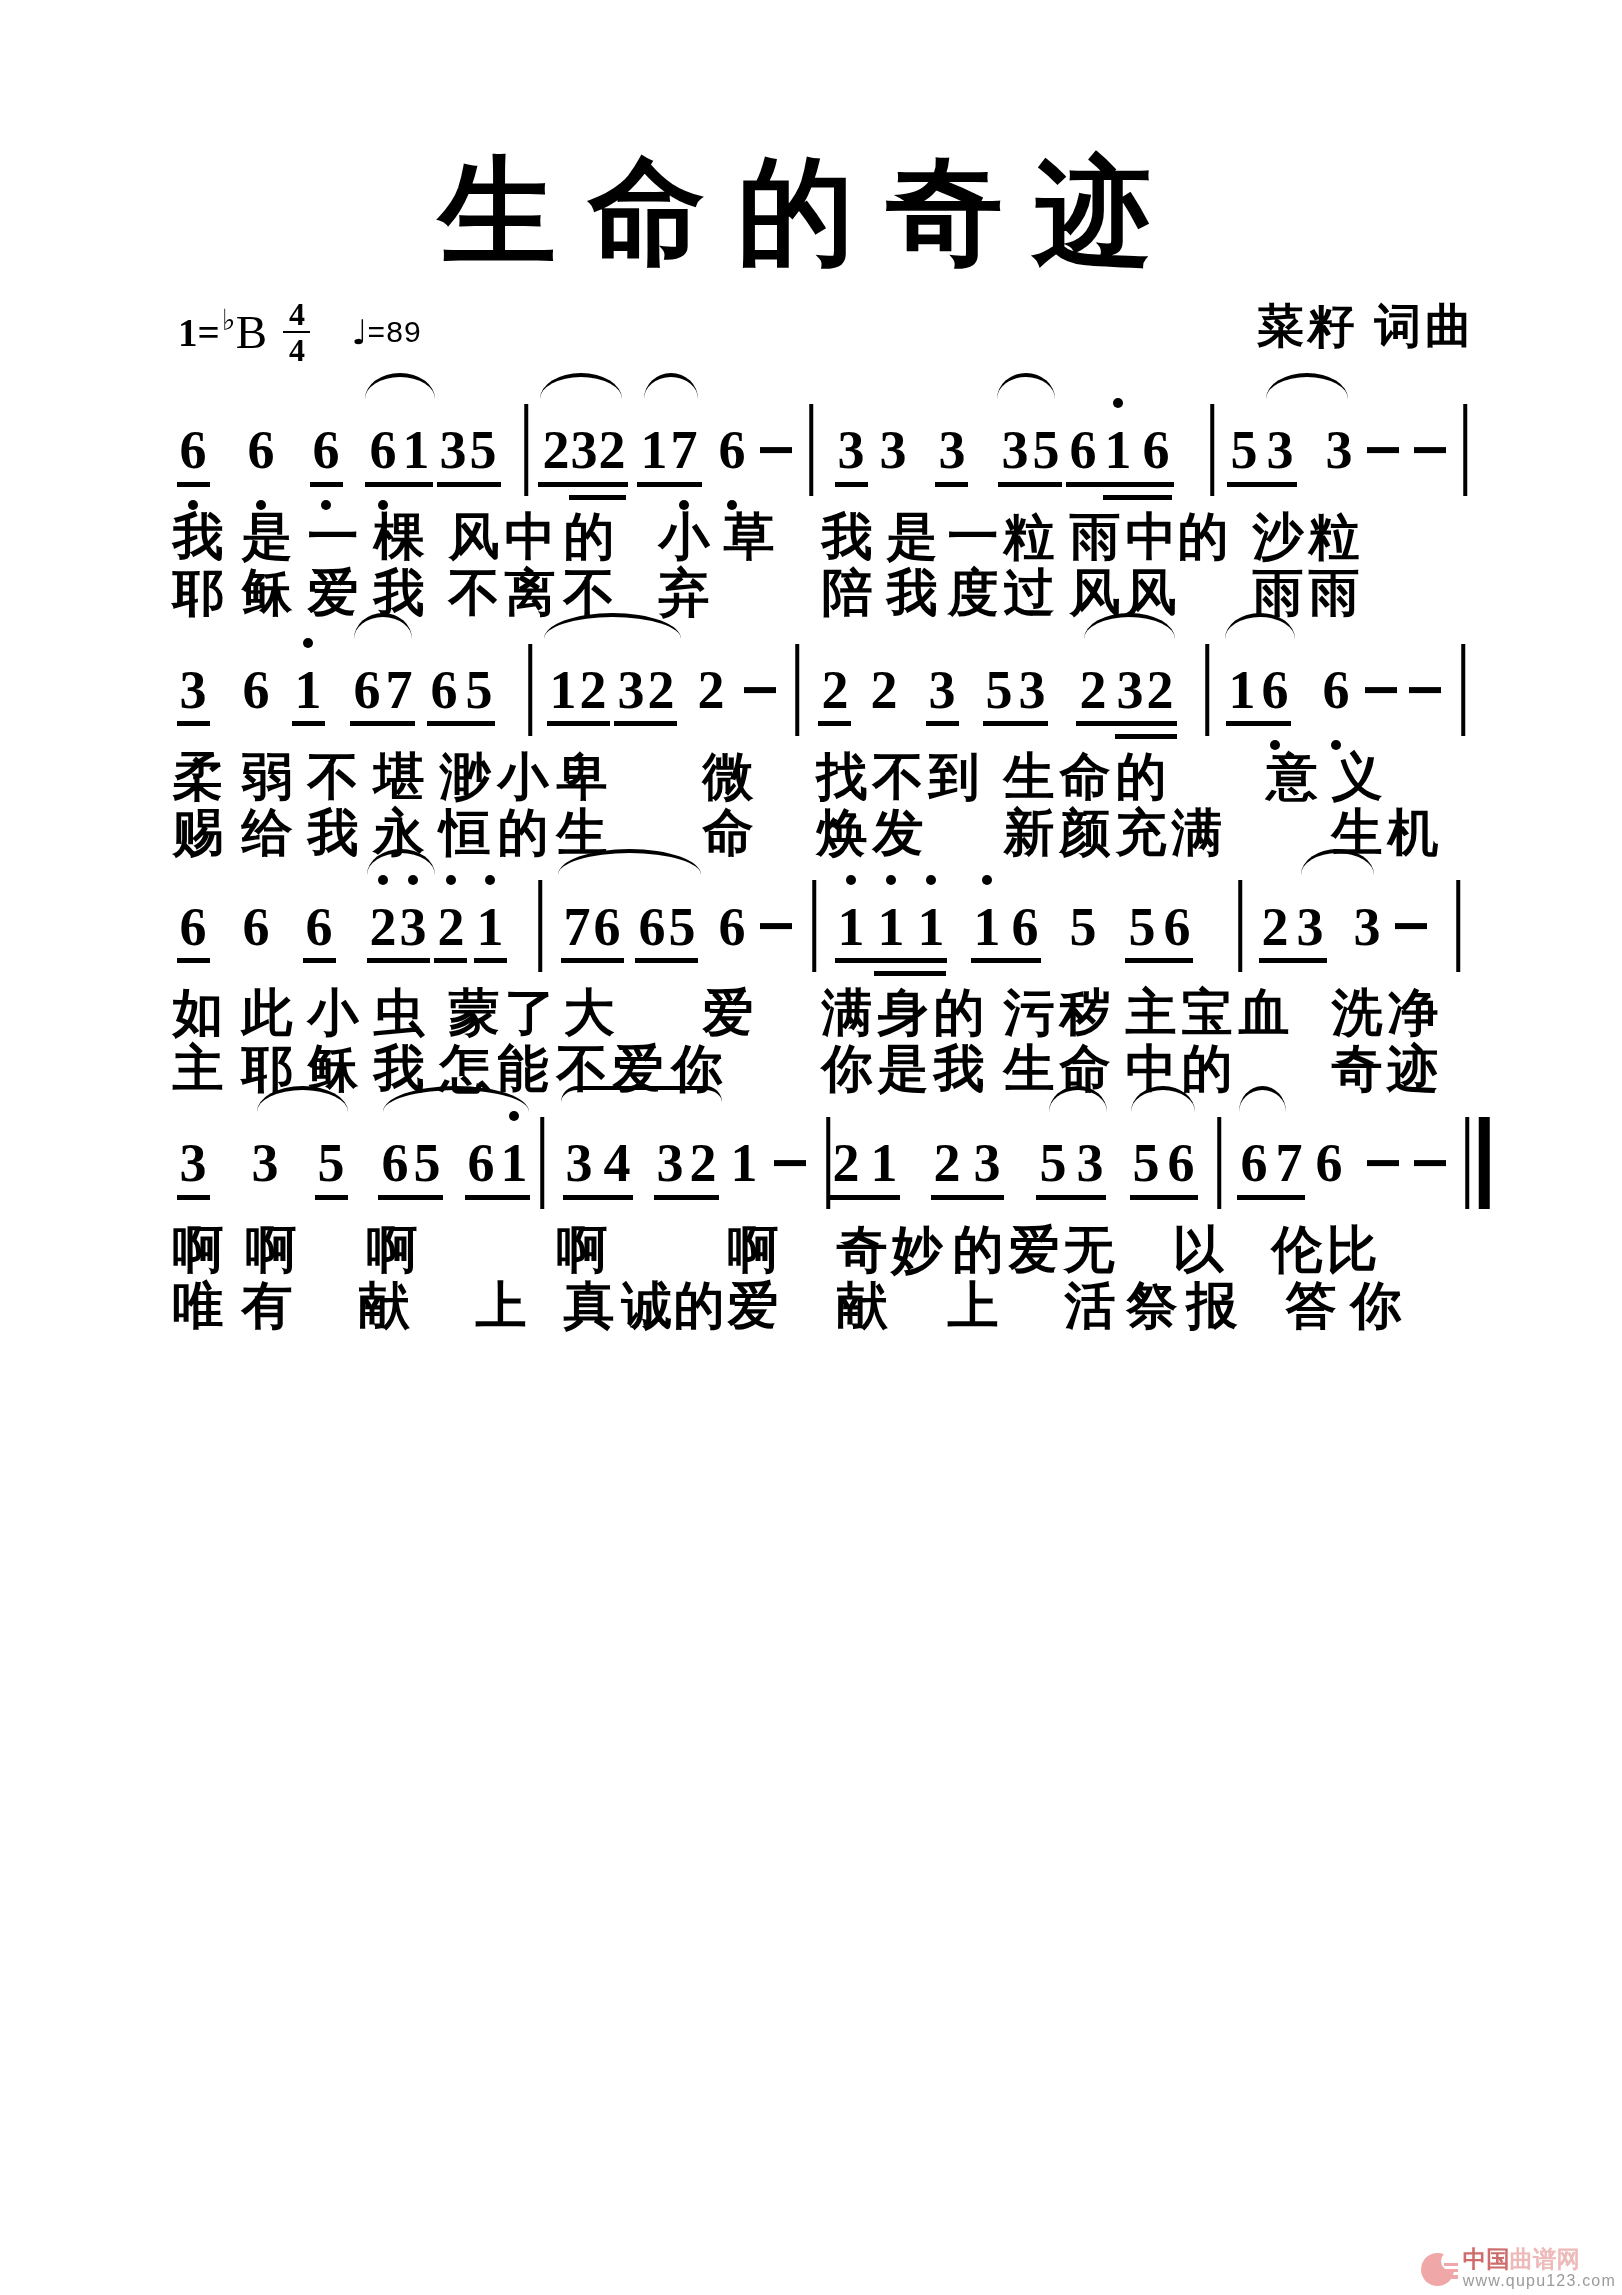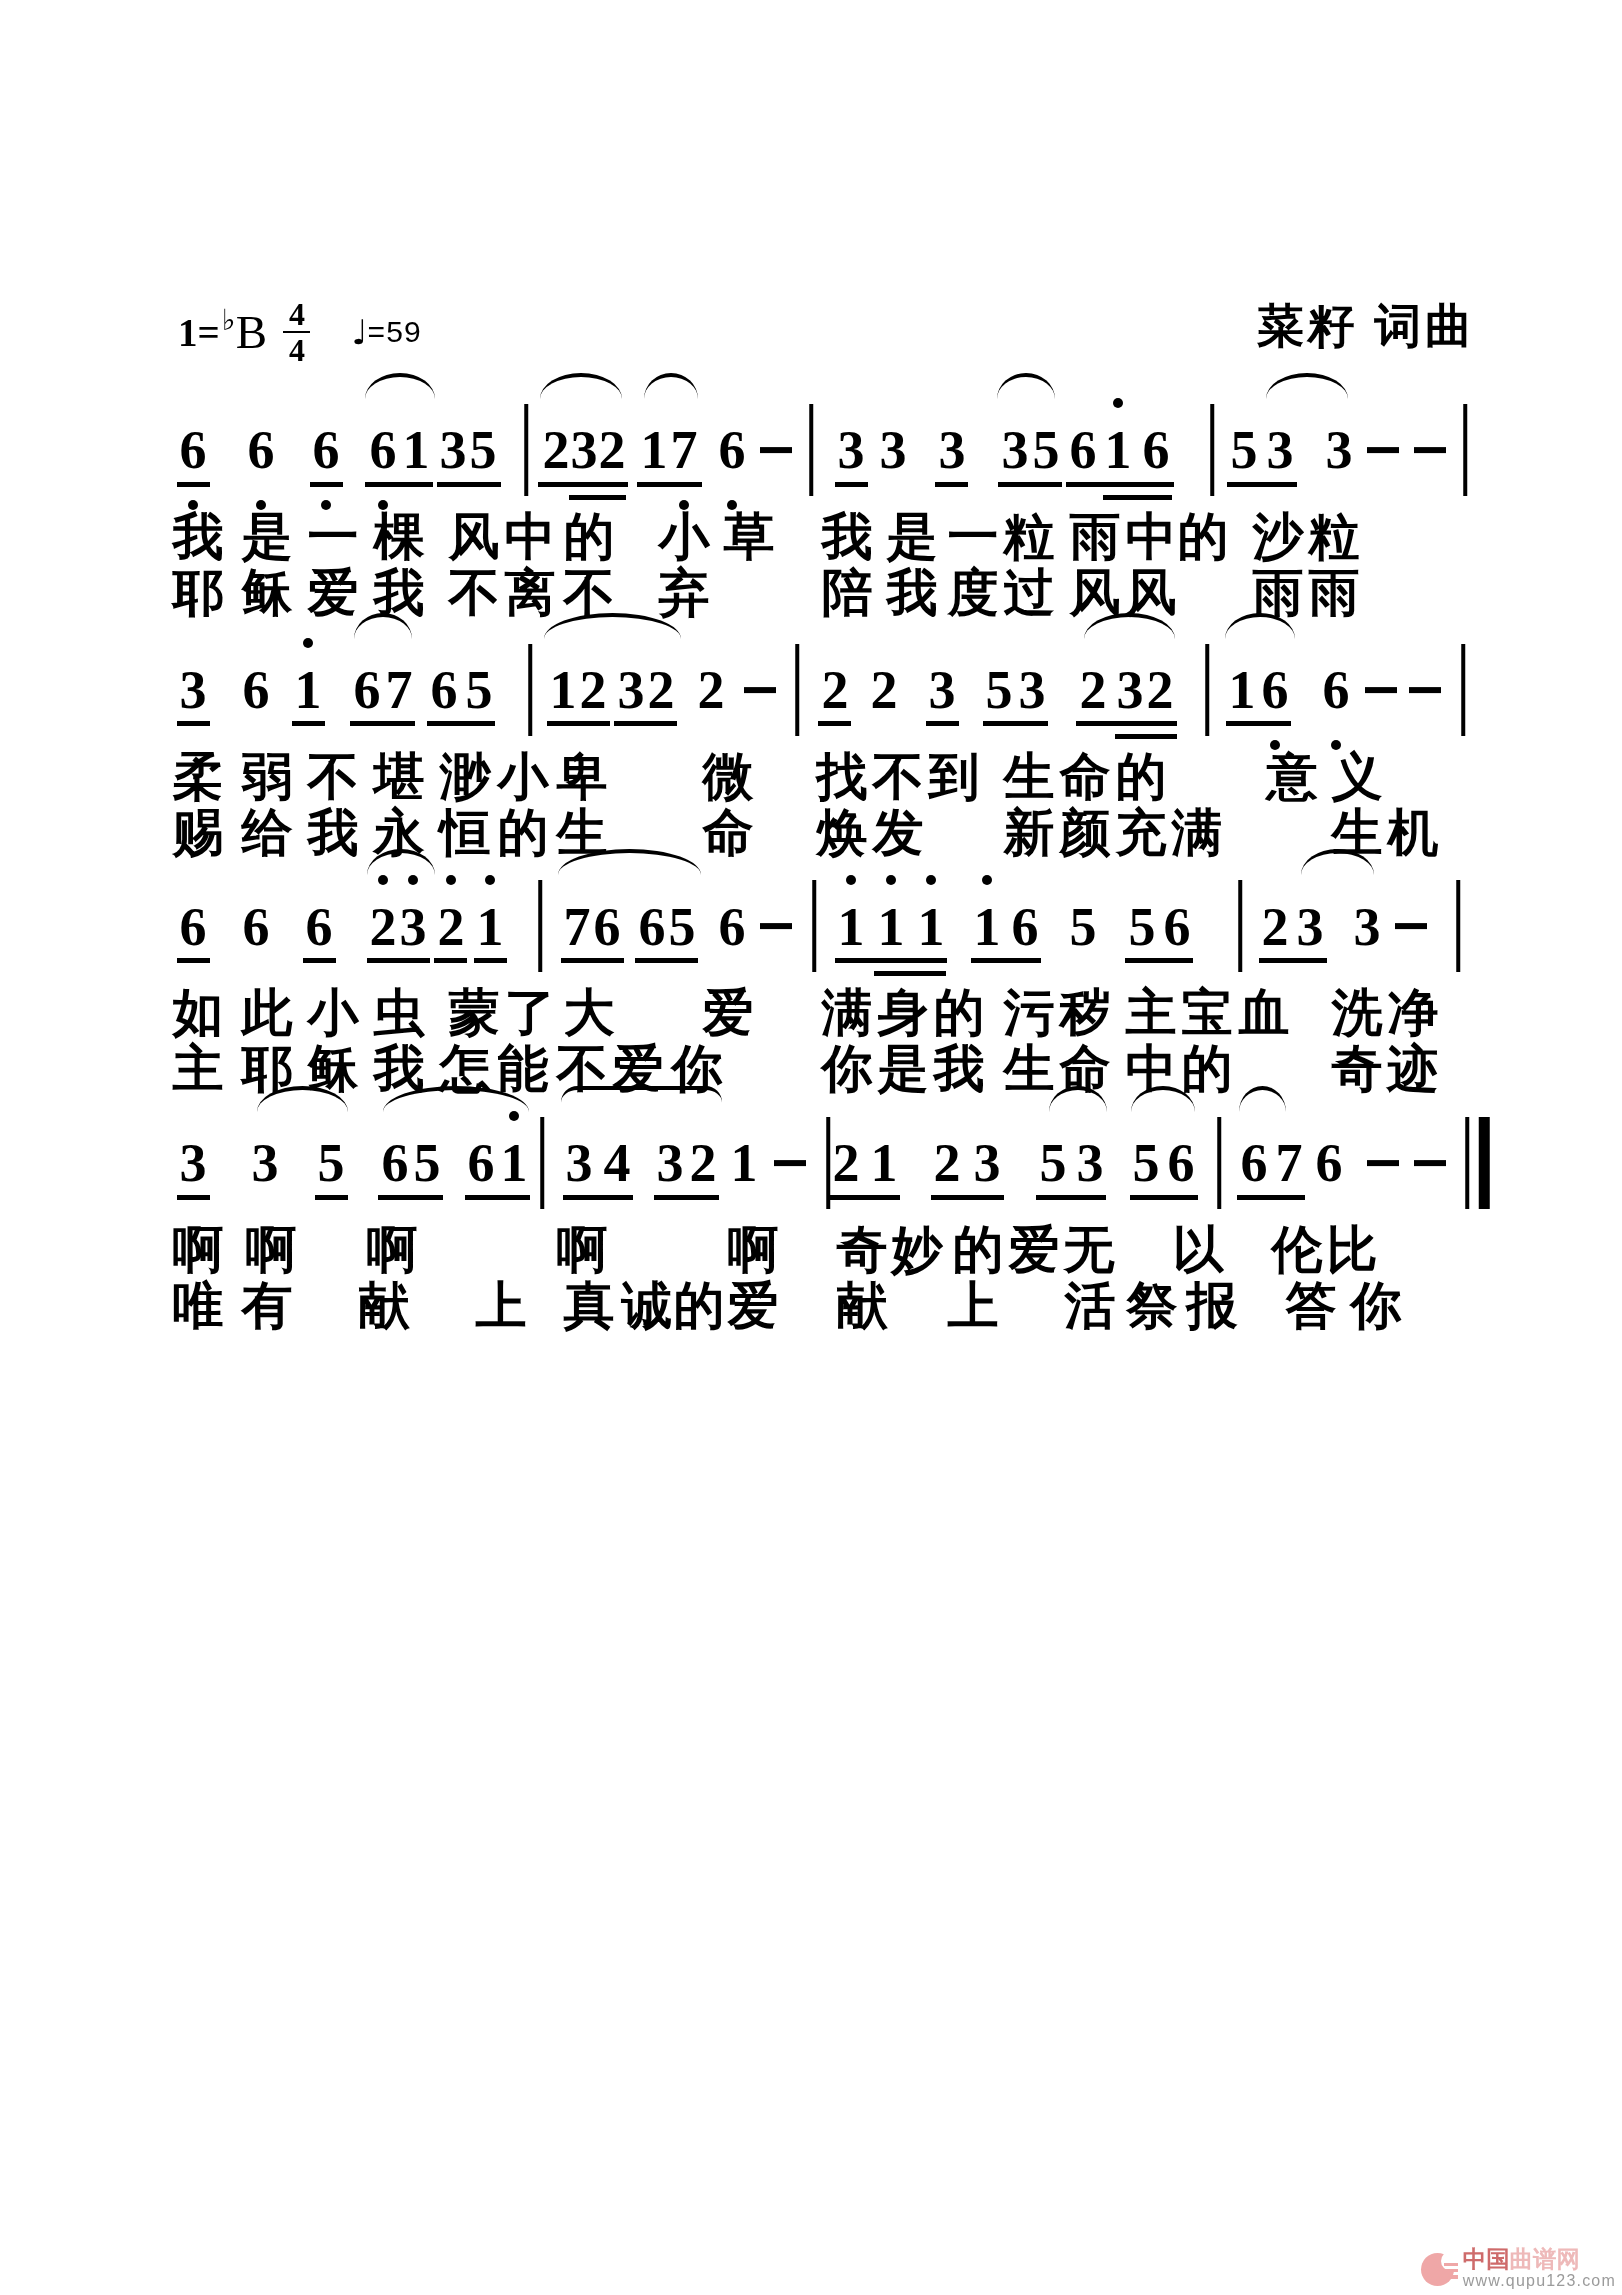--- a/index.html
+++ b/index.html
@@ -43,32 +43,33 @@
   .wm-site{font-family:"Liberation Sans",sans-serif;font-size:23.4px;font-weight:bold;white-space:nowrap;}
   .wm-site .strong{color:#ce6b6b;}
   .wm-site .light{color:#eeb9b9;}
   .wm-url{font-family:"Liberation Sans",sans-serif;font-size:16px;color:#9b9b9b;margin-top:2.3px;letter-spacing:1.2px;}
 </style>
 </head>
 <body>
 
 <div class="page">
 
+  <div class="title">生命的奇迹</div>
 
   <div class="meta-row">
     <span class="key-prefix">1=</span>
     <span class="flat-sign">♭</span>
     <span class="key-letter">B</span>
     <span class="fraction">
       <span class="num">4</span>
       <span class="frac-bar"></span>
       <span class="den">4</span>
     </span>
     <span class="tempo-note">♩</span>
-    <span class="tempo-val">=59</span>
+    <span class="tempo-val">=89</span>
   </div>
 
   <div class="credit">菜籽 词曲</div>
 
   <div id="score">
       <div class="note-char" style="left: 193px; top: 423px;">6</div>
       <div class="note-char" style="left: 261px; top: 423px;">6</div>
       <div class="note-char" style="left: 326px; top: 423px;">6</div>
       <div class="note-char" style="left: 383px; top: 423px;">6</div>
       <div class="note-char" style="left: 416px; top: 423px;">1</div>

